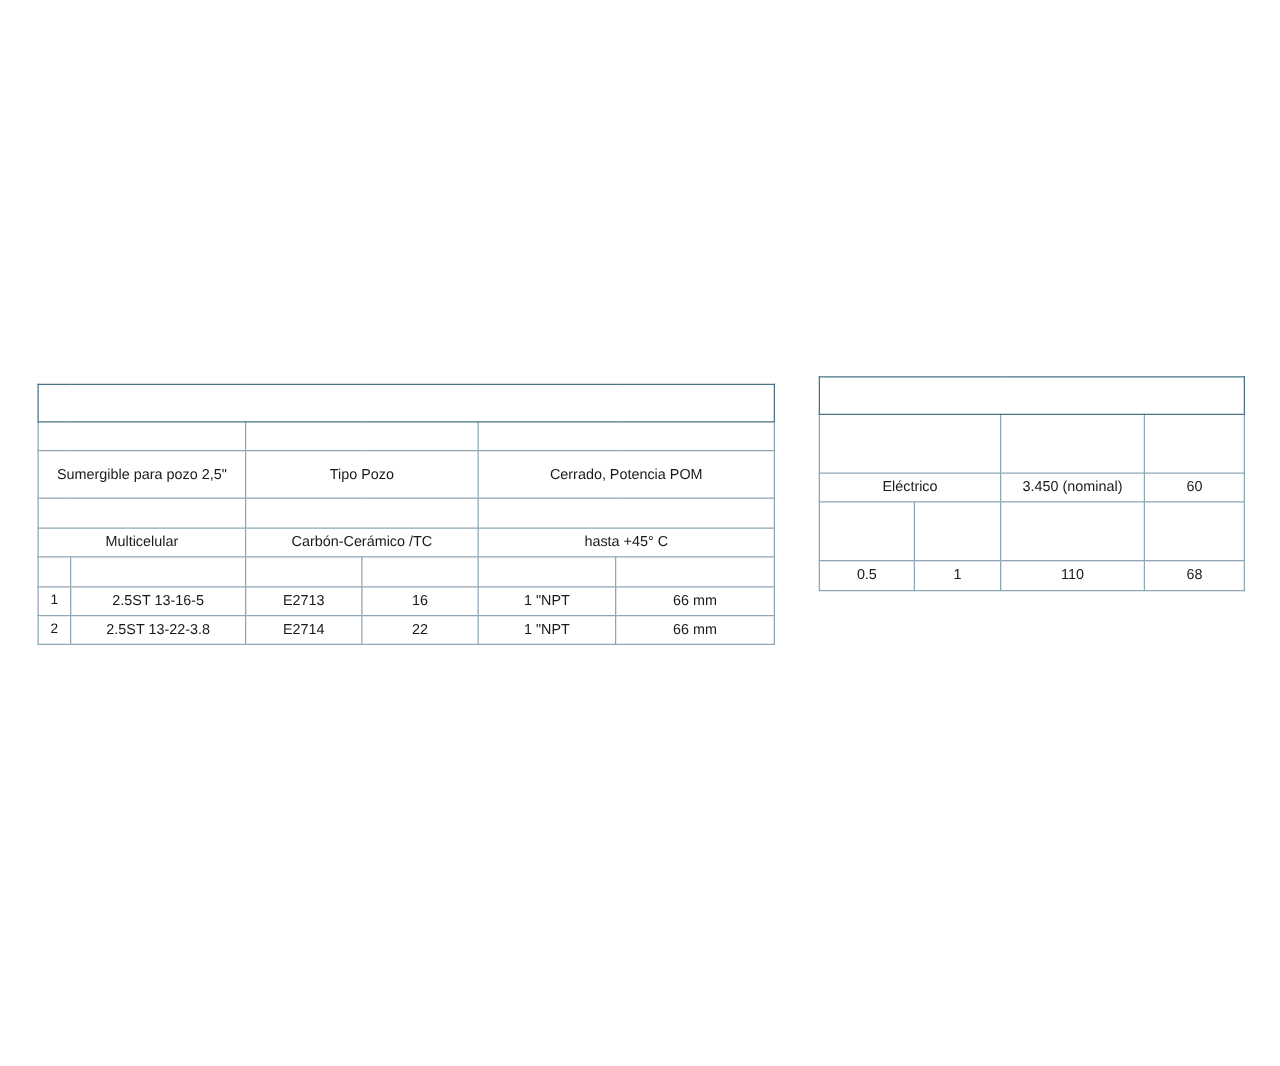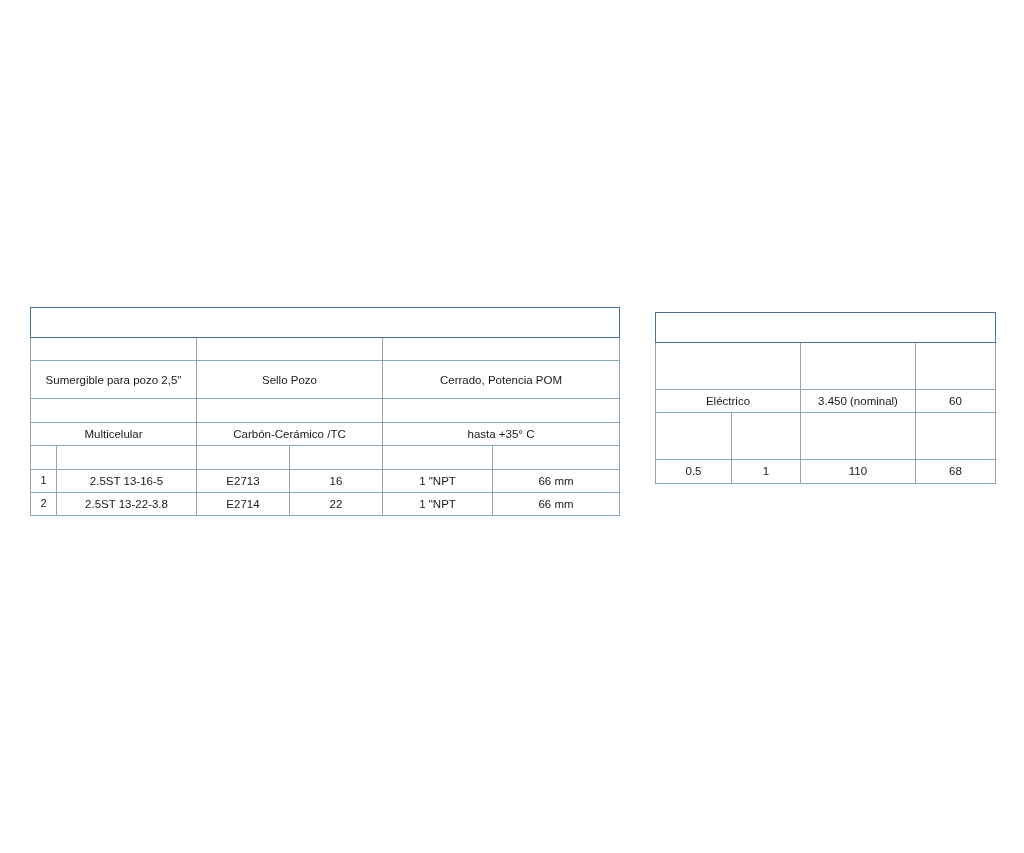--- a/index.html
+++ b/index.html
@@ -80,21 +80,21 @@
     left: 30px;
     top: 307px;
     width: 589px;
   }
   #pump-table { width: 589px; }
 
   
   #motor-table-wrap {
     position: absolute;
     left: 655px;
-    top: 312px;
+    top: 301px;
     width: 340px;
   }
   #motor-table { width: 340px; }
 </style>
 </head>
 <body>
 
 <div class="page">
   <div class="side-band left"></div>
   <div class="side-band right"></div>
@@ -115,34 +115,34 @@
         </tr>
 
         <tr>
           <td class="hdr" colspan="2">Tipo de bomba</td>
           <td class="hdr" colspan="2">Diseño</td>
           <td class="hdr" colspan="2">Impulsor</td>
         </tr>
 
         <tr class="tall">
           <td colspan="2">Sumergible para pozo 2,5"</td>
-          <td colspan="2">Sello Pozo</td>
+          <td colspan="2">Tipo Pozo</td>
           <td colspan="2">Cerrado, Potencia POM</td>
         </tr>
 
         <tr>
           <td class="hdr" colspan="2">Etapas</td>
           <td class="hdr" colspan="2">Sello mecánico</td>
           <td class="hdr" colspan="2">Temperatura del líquido</td>
         </tr>
 
         <tr>
           <td colspan="2">Multicelular</td>
           <td colspan="2">Carbón-Cerámico /TC</td>
-          <td colspan="2">hasta +35° C</td>
+          <td colspan="2">hasta +45° C</td>
         </tr>
 
         <tr>
           <td class="hdr" style="border-right:none"></td>
           <td class="hdr">Modelo</td>
           <td class="hdr">Referencia</td>
           <td class="hdr">Etapas</td>
           <td class="hdr">Ø Descarga</td>
           <td class="hdr">Ø Bomba</td>
         </tr>

